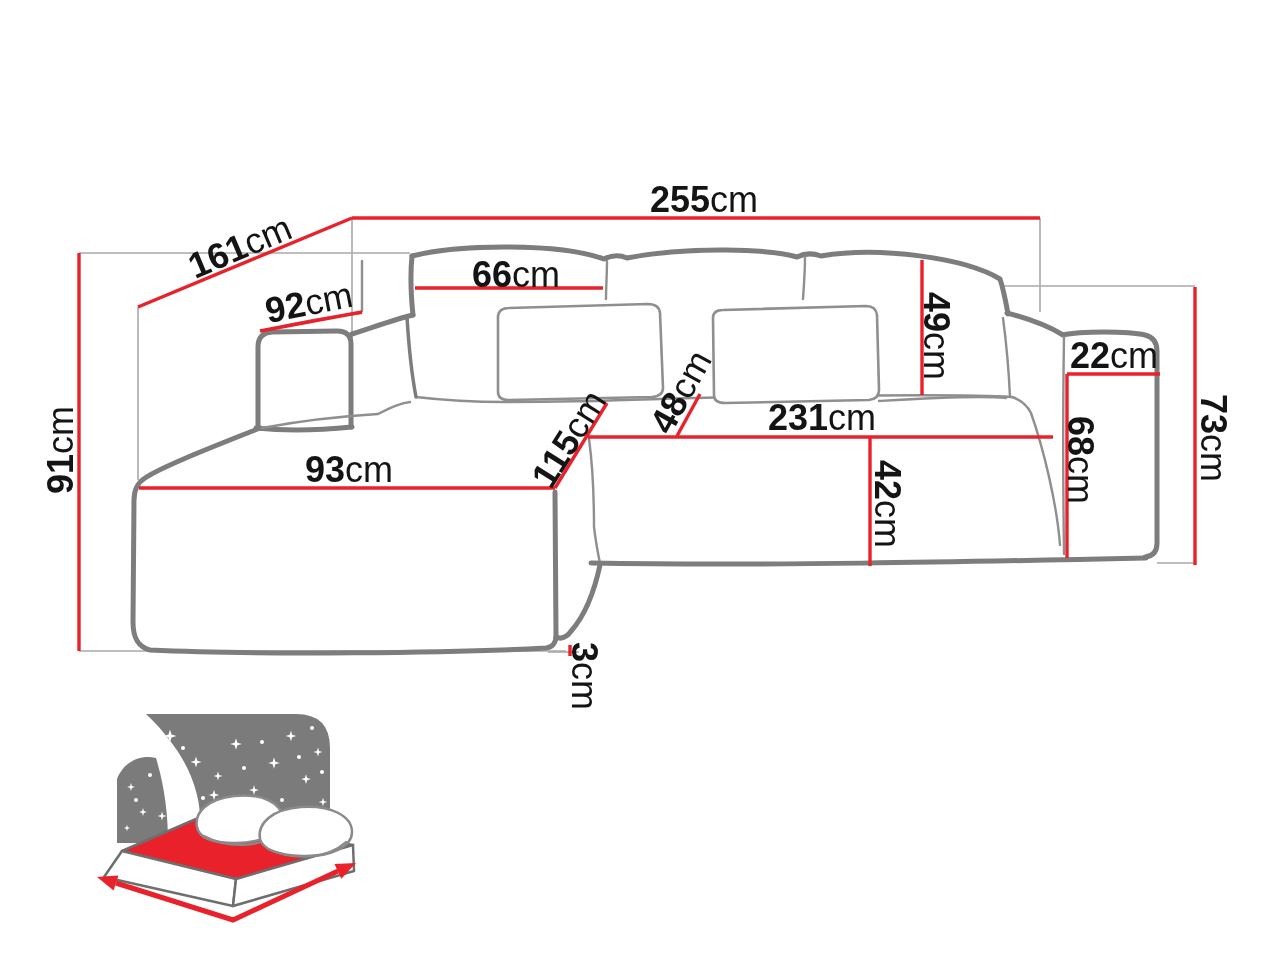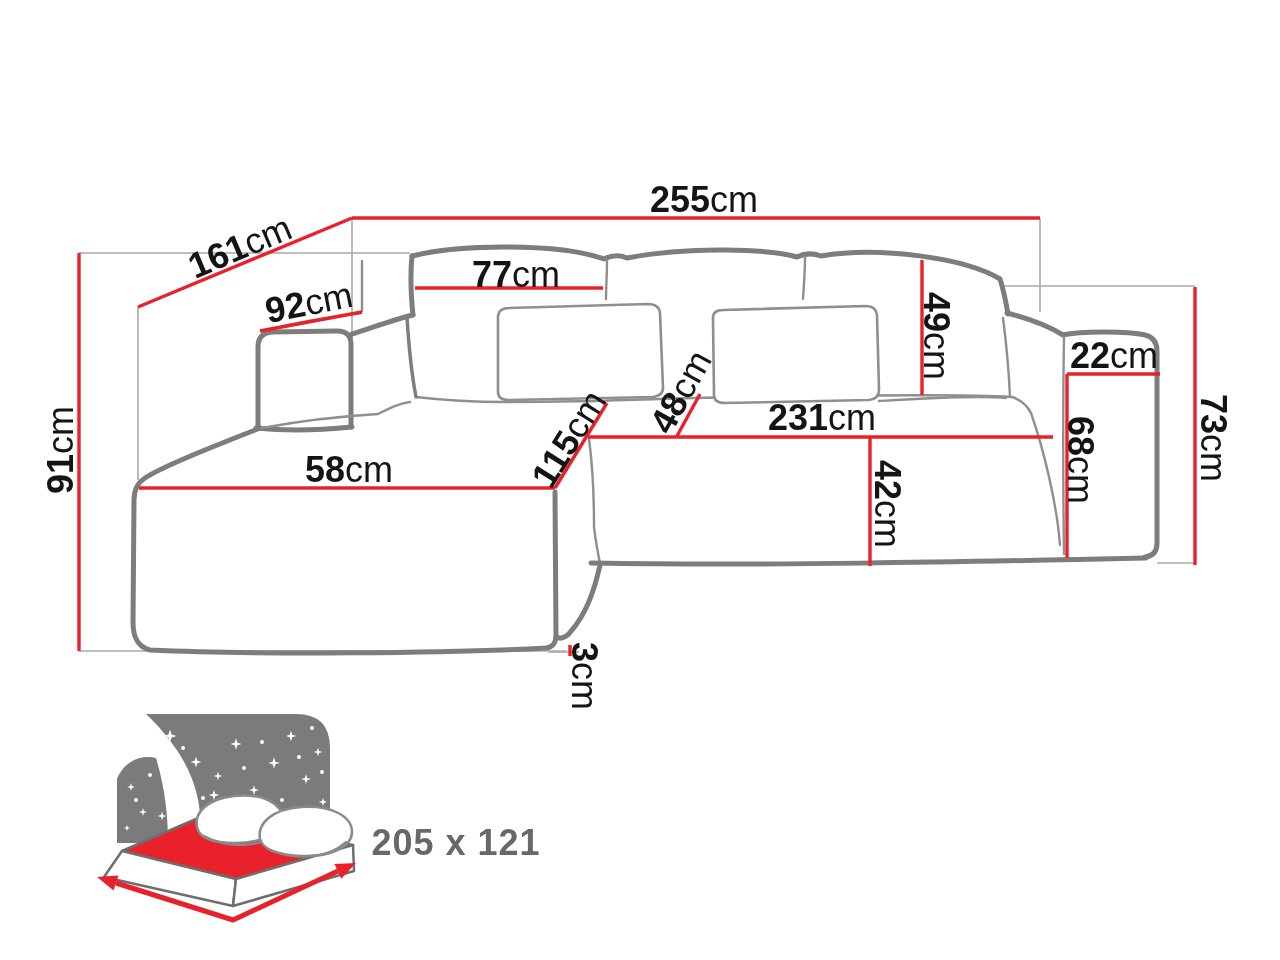--- a/index.html
+++ b/index.html
@@ -167,28 +167,27 @@
       <path class="bed-pillow-line" d="M268,849 C294,861 327,859 346,842"></path>
       <path class="arrow-line" d="M116,883 L233,920 L338,871"></path>
       <polygon class="arrow-head" points="97,877 118.4,875.4 113.6,890.6"></polygon>
       <polygon class="arrow-head" points="356,863 341.3,878.7 334.5,864.1"></polygon>
     </g>
   </svg>
 
   <div class="dim" style="left:704px;top:200px;--r:0deg"><span class="num">255</span><span class="unit">cm</span></div>
   <div class="dim" style="left:240px;top:247px;--r:-23deg"><span class="num">161</span><span class="unit">cm</span></div>
   <div class="dim" style="left:309px;top:303px;--r:-11deg"><span class="num">92</span><span class="unit">cm</span></div>
-  <div class="dim" style="left:516px;top:275px;--r:0deg"><span class="num">77</span><span class="unit">cm</span></div>
+  <div class="dim" style="left:516px;top:275px;--r:0deg"><span class="num">66</span><span class="unit">cm</span></div>
   <div class="dim" style="left:936px;top:336px;--r:90deg"><span class="num">49</span><span class="unit">cm</span></div>
   <div class="dim" style="left:1114px;top:356px;--r:0deg"><span class="num">22</span><span class="unit">cm</span></div>
   <div class="dim" style="left:1213px;top:438px;--r:90deg"><span class="num">73</span><span class="unit">cm</span></div>
   <div class="dim" style="left:1080px;top:460px;--r:90deg"><span class="num">68</span><span class="unit">cm</span></div>
   <div class="dim" style="left:822px;top:418px;--r:0deg"><span class="num">231</span><span class="unit">cm</span></div>
   <div class="dim" style="left:887px;top:504px;--r:90deg"><span class="num">42</span><span class="unit">cm</span></div>
   <div class="dim" style="left:681px;top:392px;--r:-61deg"><span class="num">48</span><span class="unit">cm</span></div>
   <div class="dim" style="left:569px;top:439px;--r:-58deg"><span class="num">115</span><span class="unit">cm</span></div>
-  <div class="dim" style="left:349px;top:470px;--r:0deg"><span class="num">58</span><span class="unit">cm</span></div>
+  <div class="dim" style="left:349px;top:470px;--r:0deg"><span class="num">93</span><span class="unit">cm</span></div>
   <div class="dim" style="left:61px;top:450px;--r:-90deg"><span class="num">91</span><span class="unit">cm</span></div>
   <div class="dim" style="left:584px;top:676px;--r:90deg"><span class="num">3</span><span class="unit">cm</span></div>
 
-  <div class="size-label" style="left:456px;top:843px;">205 x 121</div>
 
 </div>
 
 </body></html>

